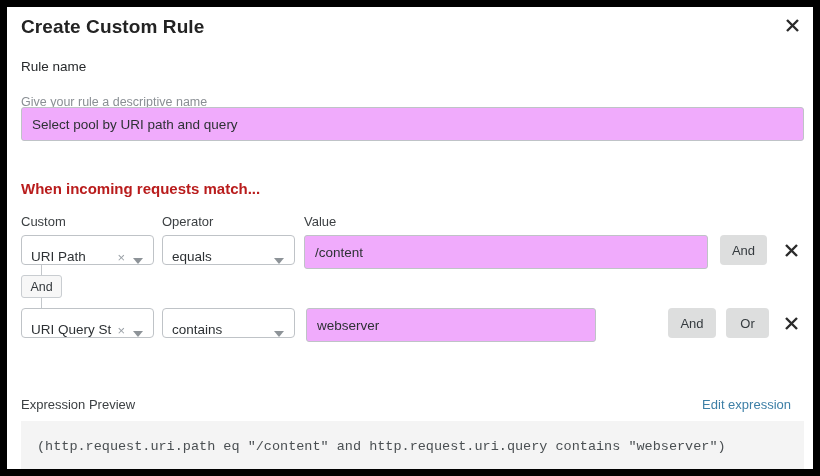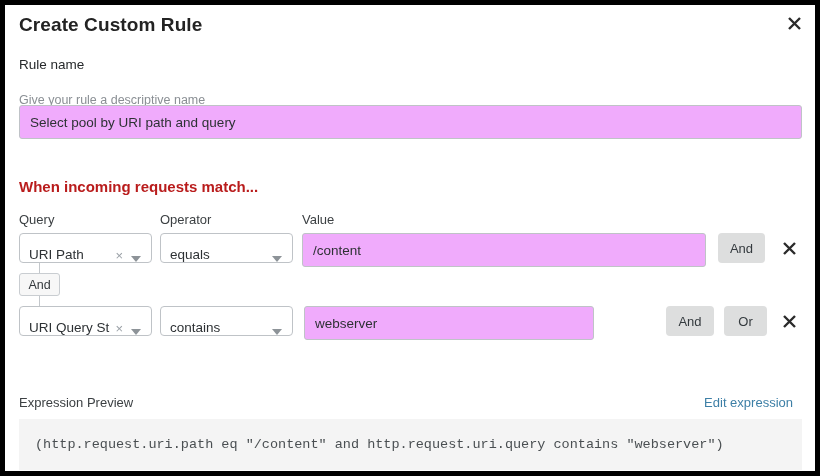--- a/index.html
+++ b/index.html
@@ -10,21 +10,21 @@
   body {
     font-family: "Liberation Sans", sans-serif;
     -webkit-font-smoothing: antialiased;
   }
   .dialog {
     position: relative;
     width: 820px;
     height: 476px;
     box-sizing: border-box;
     background: #ffffff;
-    border: 5px solid #000000;
+    border: 7px solid #000000;
     overflow: hidden;
   }
   .dialog-title {
     position: absolute;
     left: 14px;
     top: 9px;
     font-size: 19px;
     font-weight: bold;
     color: #232323;
     letter-spacing: 0.1px;
@@ -256,21 +256,21 @@
       <path d="M2 2 L13 13 M13 2 L2 13" stroke="#2b2b2b" stroke-width="2.4" stroke-linecap="butt"></path>
     </svg>
   </div>
 
   <div class="field-label rule-name-label">Rule name</div>
   <div class="field-help rule-name-help">Give your rule a descriptive name</div>
   <input class="text-input rule-name-input" type="text" value="Select pool by URI path and query" style="">
 
   <div class="section-title">When incoming requests match...</div>
 
-  <div class="col-header col-field">Query</div>
+  <div class="col-header col-field">Custom</div>
   <div class="col-header col-operator">Operator</div>
   <div class="col-header col-value">Value</div>
 
   <div class="row row-1">
 
     <div class="select-box select-field">
       <span class="select-text">URI Path</span>
       <span class="select-clear">×</span>
       <span class="caret"></span>
     </div>

